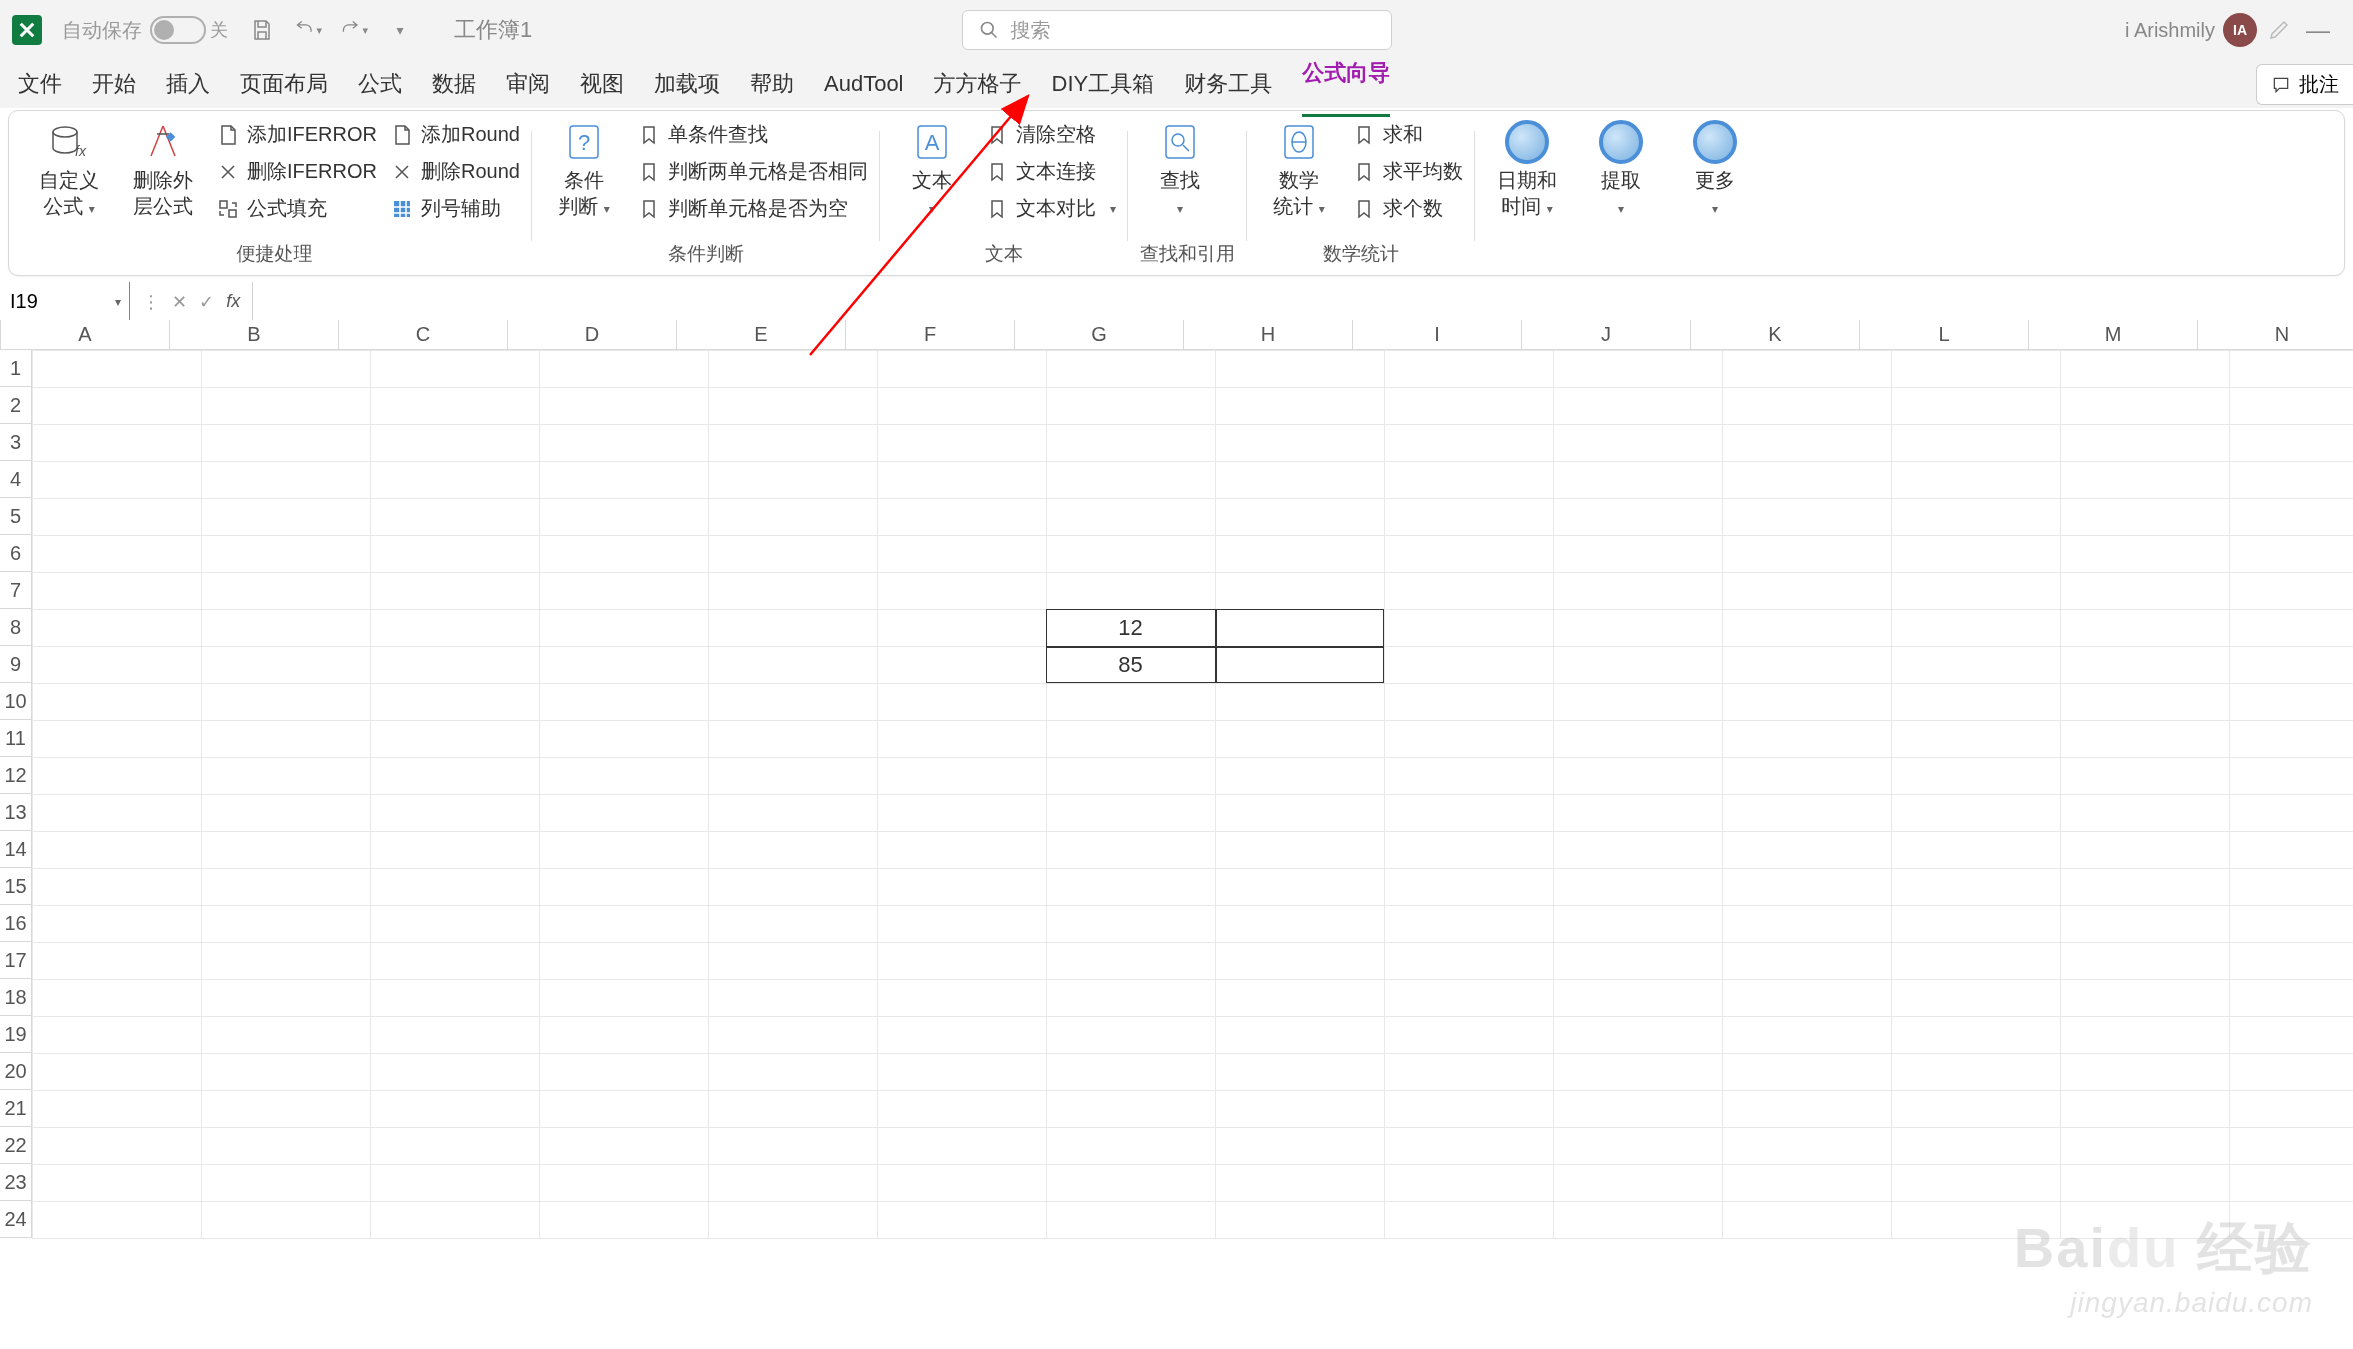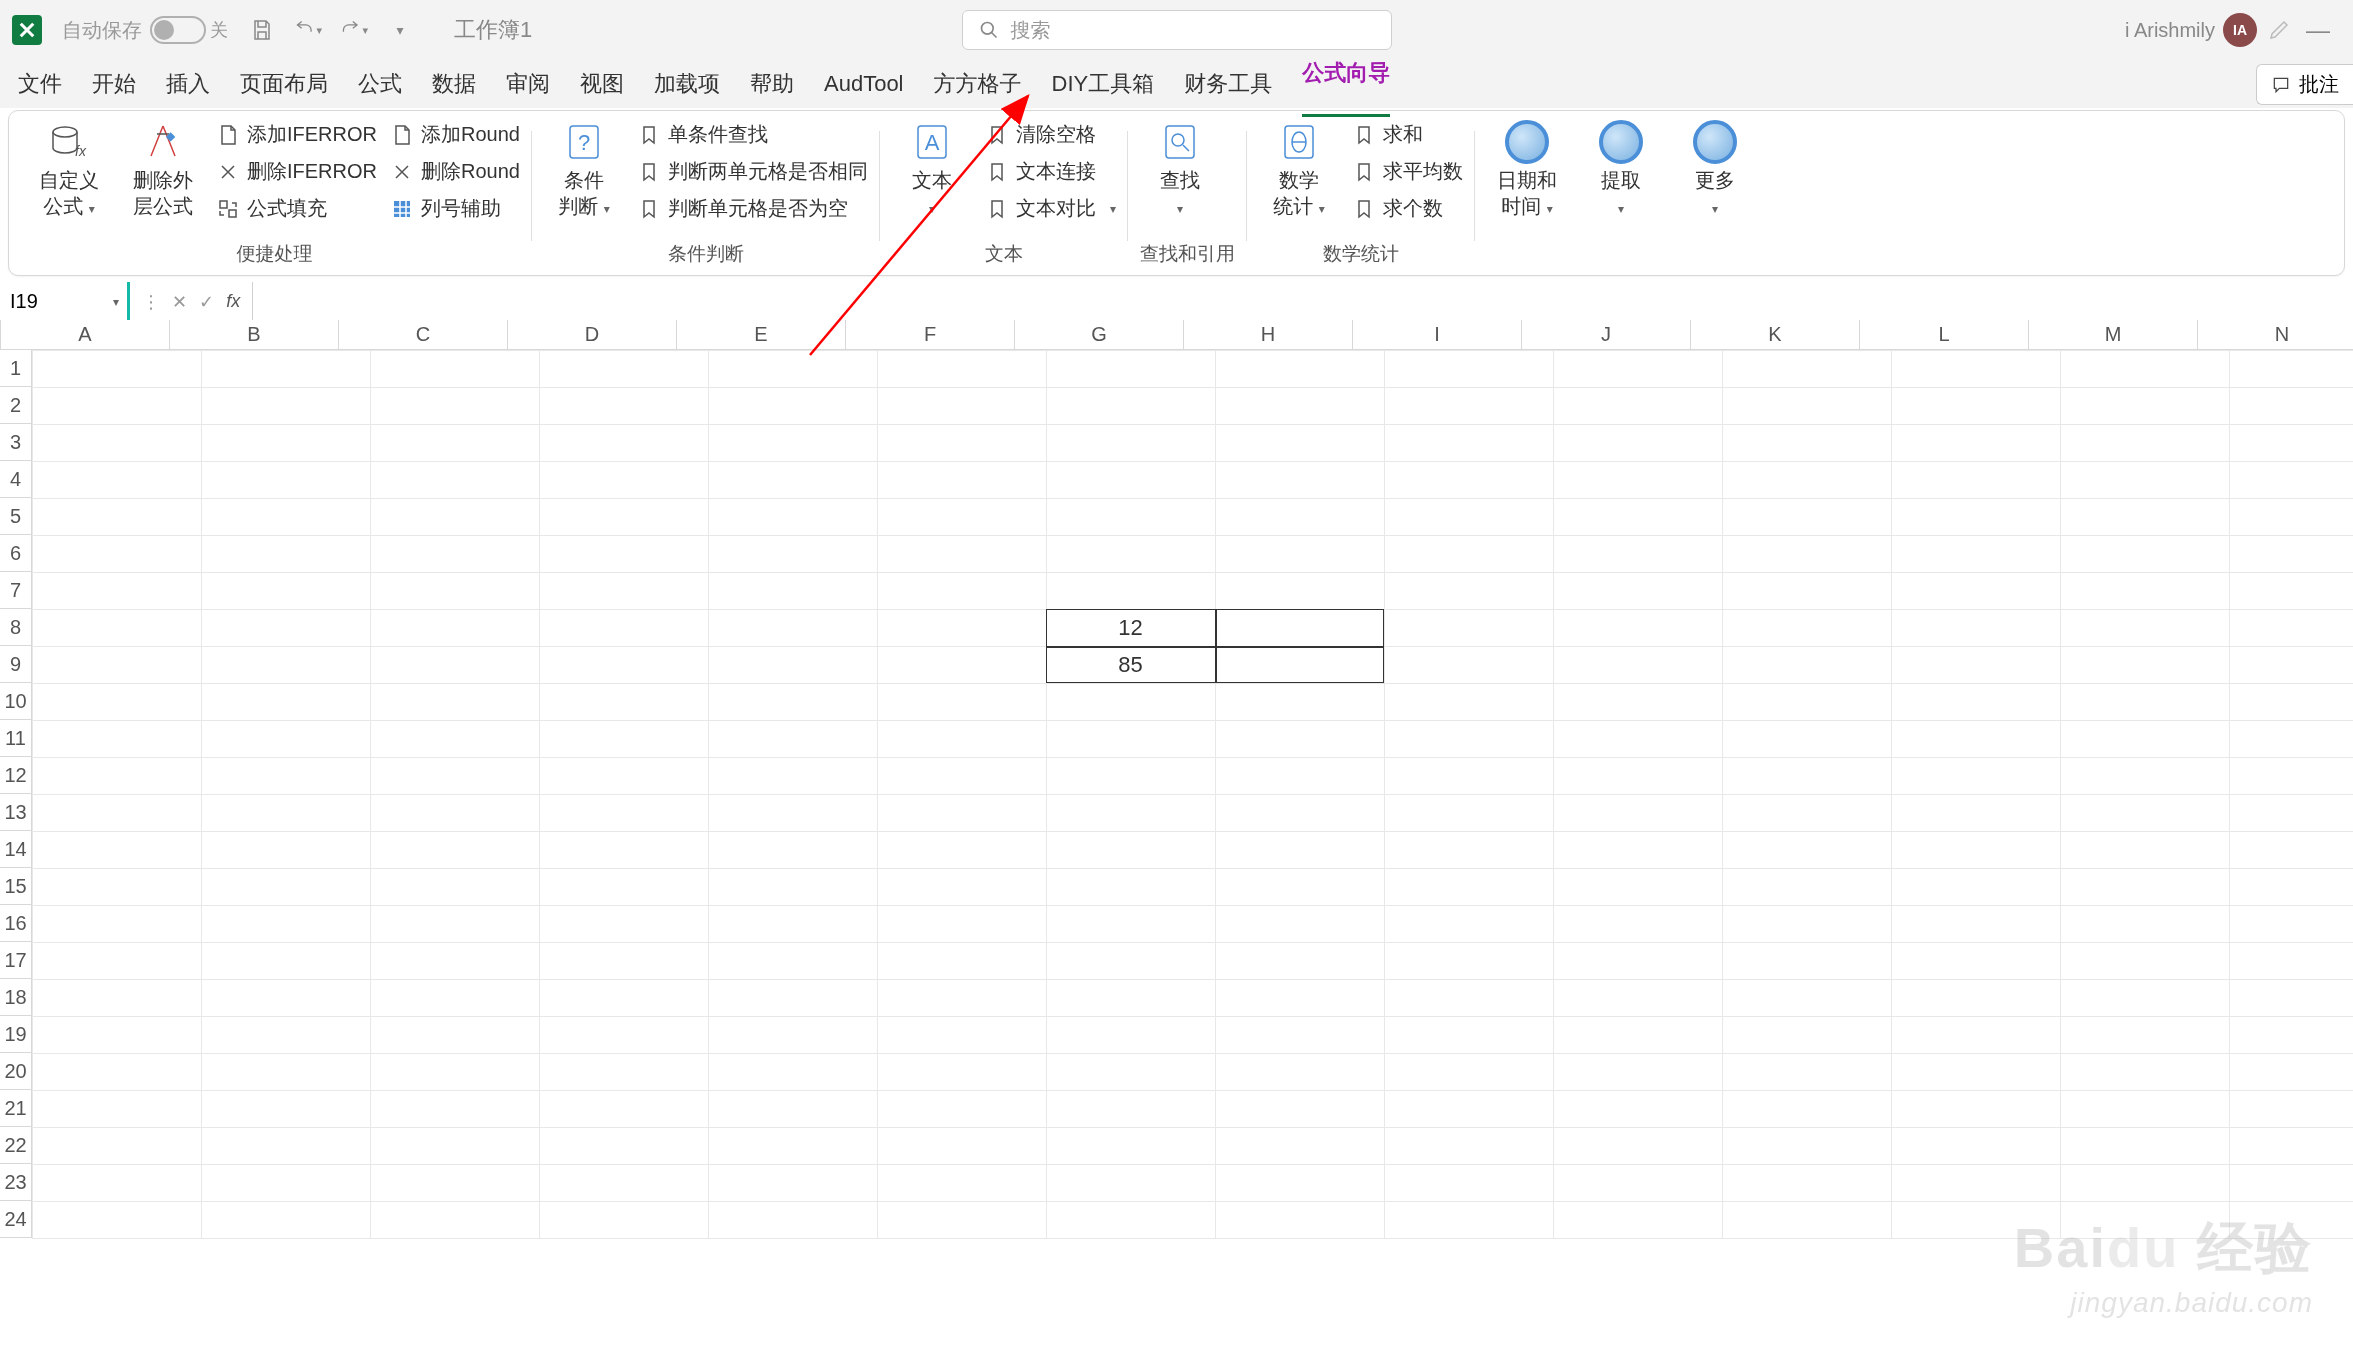--- a/index.html
+++ b/index.html
@@ -46,21 +46,21 @@
     .big-btn-icon svg { width: 44px; height: 40px; stroke: #555; fill: none; stroke-width: 1.5; }
     .big-btn-label { font-size: 20px; color: #333; text-align: center; line-height: 1.3; }
     .big-btn-label .caret { font-size: 12px; color: #666; }
     .small-btns { display: flex; flex-direction: column; gap: 10px; padding-top: 4px; }
     .small-btn { display: flex; align-items: center; gap: 8px; font-size: 20px; color: #333; cursor: pointer; white-space: nowrap; }
     .small-btn svg { width: 22px; height: 22px; stroke: #555; fill: none; stroke-width: 1.5; }
     .circle-icon { width: 44px; height: 44px; border: 4px solid #4a8fd8; border-radius: 50%; background: radial-gradient(circle at 35% 35%, #cfe6f9, #79b0e0); }
     
     
     .formula-bar { height: 40px; display: flex; align-items: center; border-bottom: 1px solid #d0d0d0; margin-top: 6px; }
-    .name-box { width: 130px; height: 100%; border-right: 3px solid #14b8a6; display: flex; align-items: center; padding: 0 10px; font-size: 20px; position: relative; }
+    .name-box { width: 130px; height: 100%; border-right: 1px solid #14b8a6; display: flex; align-items: center; padding: 0 10px; font-size: 20px; position: relative; }
     .name-box .caret-down { position: absolute; right: 8px; font-size: 12px; color: #666; }
     .fx-controls { display: flex; align-items: center; gap: 12px; padding: 0 12px; border-right: 1px solid #d0d0d0; height: 100%; }
     .fx-controls span { color: #999; font-size: 18px; }
     .fx-controls .fx { font-style: italic; color: #555; }
     .formula-input { flex: 1; height: 100%; padding: 0 10px; }
     
     
     .sheet-area { position: absolute; top: 320px; left: 0; right: 0; bottom: 0; overflow: hidden; }
     .col-headers { display: flex; height: 30px; border-bottom: 1px solid #d8d8d8; background: #fff; }
     .corner { width: 32px; border-right: 1px solid #d8d8d8; background: #fff; }

